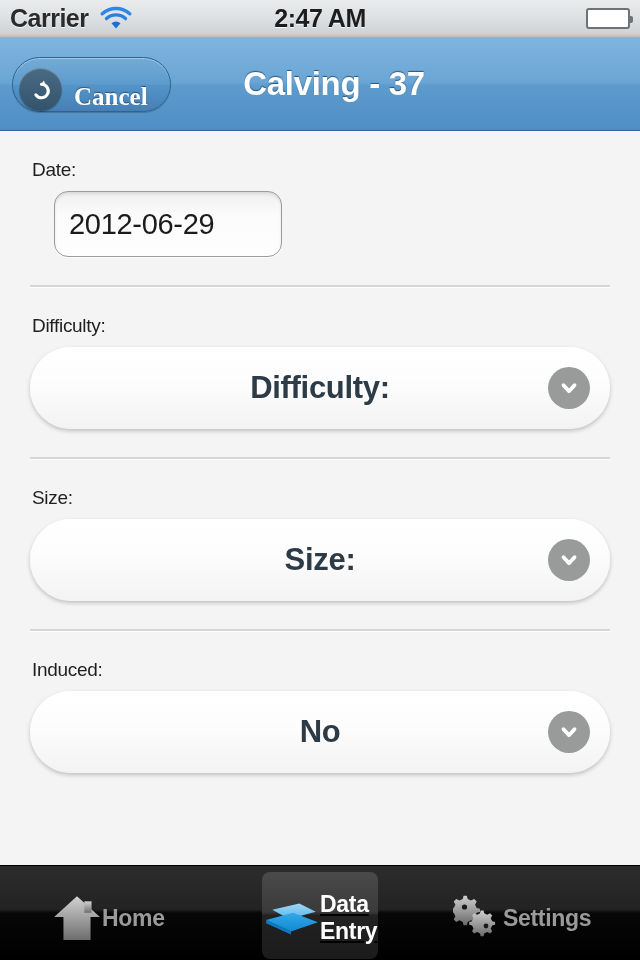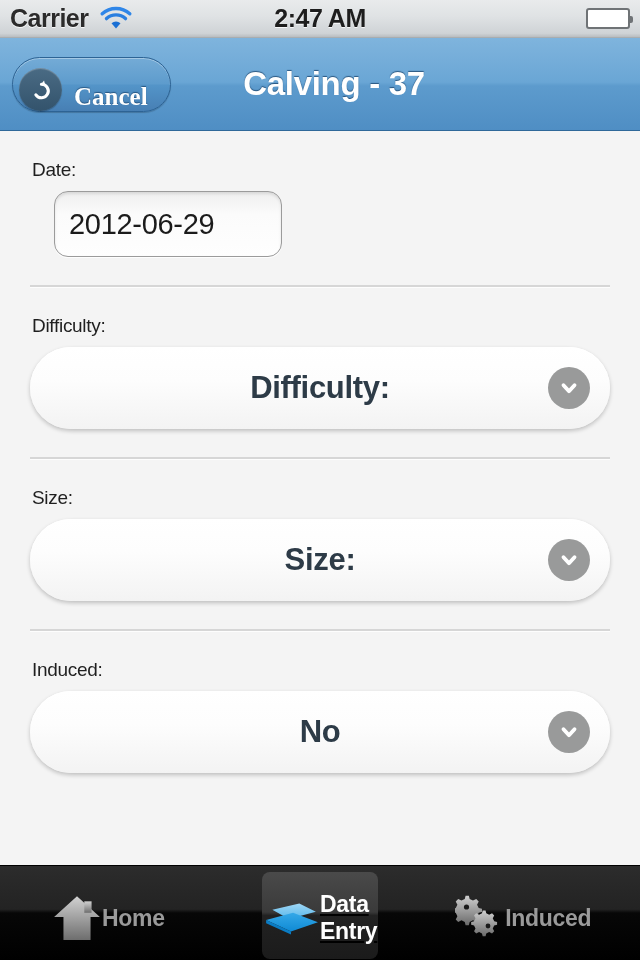--- a/index.html
+++ b/index.html
@@ -298,17 +298,17 @@
           </linearGradient>
             </defs>
           <g fill="url(#gG)">
             <path d="M19 2 l4 0 1 4 4 2 4-2 3 3 -2 4 2 4 4 1 0 4 -4 1 -2 4 2 4 -3 3 -4-2 -4 2 -1 4 -4 0 -1-4 -4-2 -4 2 -3-3 2-4 -2-4 -4-1 0-4 4-1 2-4 -2-4 3-3 4 2 4-2 Z" transform="translate(-5,-1) scale(0.82)"></path>
             <circle cx="11.5" cy="12" r="2.6" fill="#1a1a1a"></circle>
             <path d="M19 2 l4 0 1 4 4 2 4-2 3 3 -2 4 2 4 4 1 0 4 -4 1 -2 4 2 4 -3 3 -4-2 -4 2 -1 4 -4 0 -1-4 -4-2 -4 2 -3-3 2-4 -2-4 -4-1 0-4 4-1 2-4 -2-4 3-3 4 2 4-2 Z" transform="translate(14,14) scale(0.72)"></path>
             <circle cx="33" cy="31" r="2.4" fill="#1a1a1a"></circle>
           </g>
         </svg>
       </span>
-      <span class="tab-label">Induced</span>
+      <span class="tab-label">Settings</span>
     </div>
   </div>
 
 </div>
 
 </body></html>

